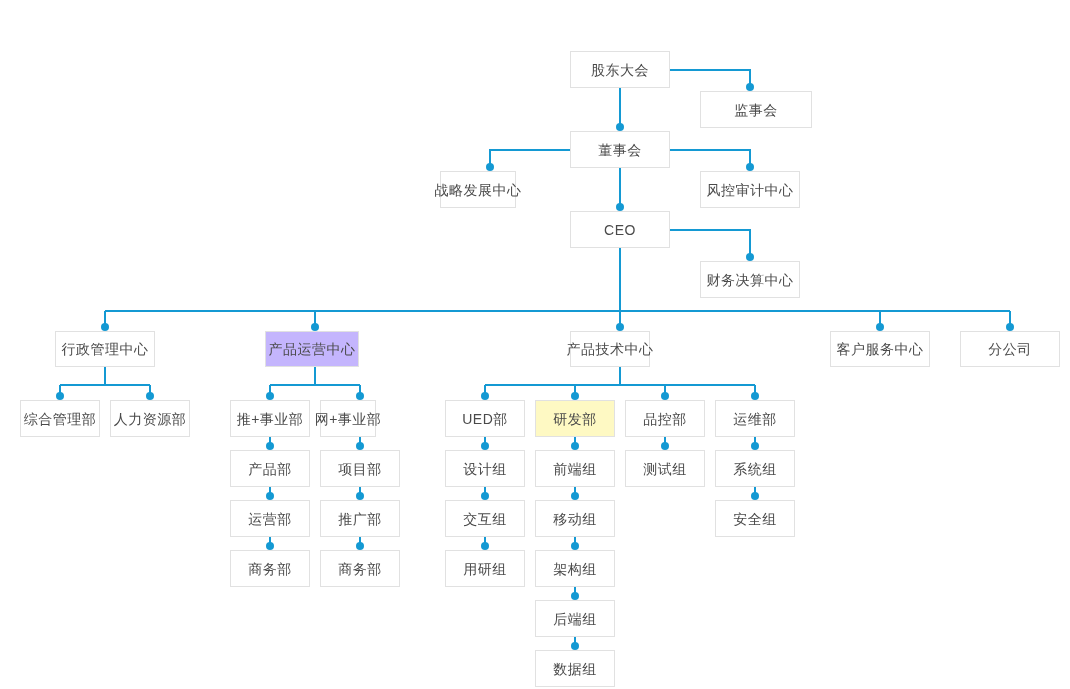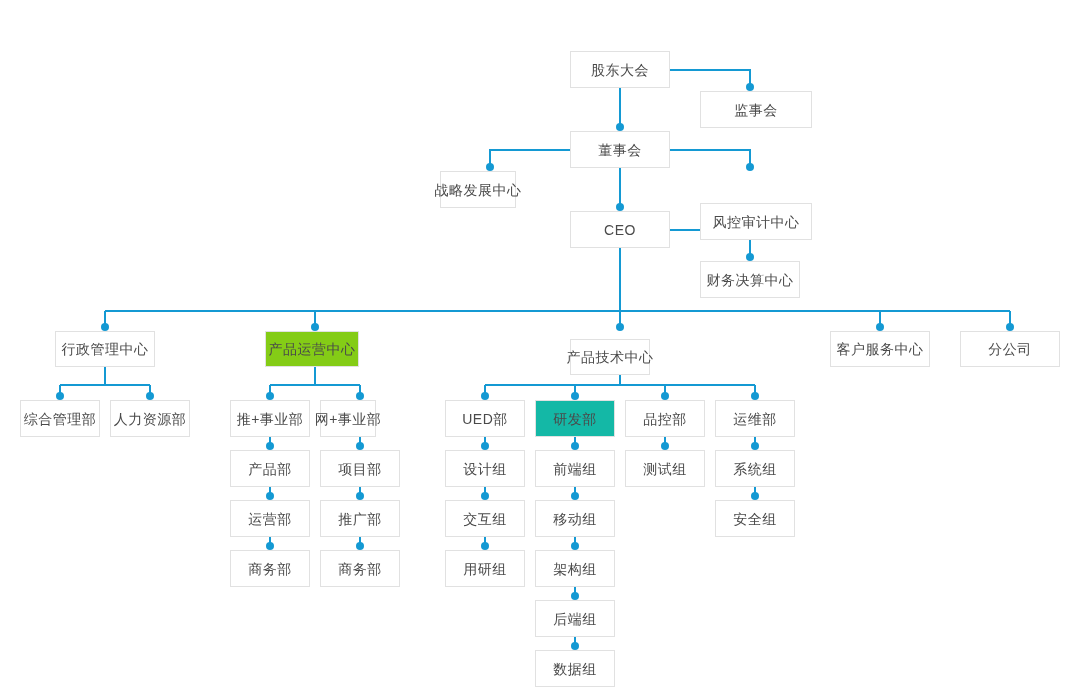--- a/index.html
+++ b/index.html
@@ -120,40 +120,40 @@
       <circle cx="665" cy="446" r="4" fill="#1499d3"></circle>
       <polyline points="755,437 755,446" fill="none" stroke="#1499d3" stroke-width="2"></polyline>
       <circle cx="755" cy="446" r="4" fill="#1499d3"></circle>
       <polyline points="755,487 755,496" fill="none" stroke="#1499d3" stroke-width="2"></polyline>
       <circle cx="755" cy="496" r="4" fill="#1499d3"></circle>
     </svg>
 <div class="org-node" style="left: 570px; top: 51px; width: 100px; height: 37px; background: rgb(255, 255, 255); border-color: rgb(225, 225, 225); color: rgb(74, 74, 74);">股东大会</div>
     <div class="org-node" style="left: 700px; top: 91px; width: 112px; height: 37px; background: rgb(255, 255, 255); border-color: rgb(225, 225, 225); color: rgb(74, 74, 74);">监事会</div>
     <div class="org-node" style="left: 570px; top: 131px; width: 100px; height: 37px; background: rgb(255, 255, 255); border-color: rgb(225, 225, 225); color: rgb(74, 74, 74);">董事会</div>
     <div class="org-node" style="left: 440px; top: 171px; width: 76px; height: 37px; background: rgb(255, 255, 255); border-color: rgb(225, 225, 225); color: rgb(74, 74, 74);">战略发展中心</div>
-    <div class="org-node" style="left: 700px; top: 171px; width: 112px; height: 37px; background: rgb(255, 255, 255); border-color: rgb(225, 225, 225); color: rgb(74, 74, 74); margin-top: 32px;">风控审计中心</div>
+    <div class="org-node" style="left: 700px; top: 171px; width: 100px; height: 37px; background: rgb(255, 255, 255); border-color: rgb(225, 225, 225); color: rgb(74, 74, 74);">风控审计中心</div>
     <div class="org-node" style="left: 570px; top: 211px; width: 100px; height: 37px; background: rgb(255, 255, 255); border-color: rgb(225, 225, 225); color: rgb(74, 74, 74);">CEO</div>
     <div class="org-node" style="left: 700px; top: 261px; width: 100px; height: 37px; background: rgb(255, 255, 255); border-color: rgb(225, 225, 225); color: rgb(74, 74, 74);">财务决算中心</div>
     <div class="org-node" style="left: 55px; top: 331px; width: 100px; height: 36px; background: rgb(255, 255, 255); border-color: rgb(225, 225, 225); color: rgb(74, 74, 74);">行政管理中心</div>
-    <div class="org-node" style="left: 265px; top: 331px; width: 94px; height: 36px; background: #84cc16; border-color: rgb(225, 225, 225); color: rgb(74, 74, 74);">产品运营中心</div>
-    <div class="org-node" style="left: 570px; top: 331px; width: 80px; height: 36px; background: rgb(255, 255, 255); border-color: rgb(225, 225, 225); color: rgb(74, 74, 74); margin-top: 8px;">产品技术中心</div>
+    <div class="org-node" style="left: 265px; top: 331px; width: 94px; height: 36px; background: #c4b5fd; border-color: rgb(225, 225, 225); color: rgb(74, 74, 74);">产品运营中心</div>
+    <div class="org-node" style="left: 570px; top: 331px; width: 80px; height: 36px; background: rgb(255, 255, 255); border-color: rgb(225, 225, 225); color: rgb(74, 74, 74);">产品技术中心</div>
     <div class="org-node" style="left: 830px; top: 331px; width: 100px; height: 36px; background: rgb(255, 255, 255); border-color: rgb(225, 225, 225); color: rgb(74, 74, 74);">客户服务中心</div>
     <div class="org-node" style="left: 960px; top: 331px; width: 100px; height: 36px; background: rgb(255, 255, 255); border-color: rgb(225, 225, 225); color: rgb(74, 74, 74);">分公司</div>
     <div class="org-node" style="left: 20px; top: 400px; width: 80px; height: 37px; background: rgb(255, 255, 255); border-color: rgb(225, 225, 225); color: rgb(74, 74, 74);">综合管理部</div>
     <div class="org-node" style="left: 110px; top: 400px; width: 80px; height: 37px; background: rgb(255, 255, 255); border-color: rgb(225, 225, 225); color: rgb(74, 74, 74);">人力资源部</div>
     <div class="org-node" style="left: 230px; top: 400px; width: 80px; height: 37px; background: rgb(255, 255, 255); border-color: rgb(225, 225, 225); color: rgb(74, 74, 74);">推+事业部</div>
     <div class="org-node" style="left: 320px; top: 400px; width: 56px; height: 37px; background: rgb(255, 255, 255); border-color: rgb(225, 225, 225); color: rgb(74, 74, 74);">网+事业部</div>
     <div class="org-node" style="left: 230px; top: 450px; width: 80px; height: 37px; background: rgb(255, 255, 255); border-color: rgb(225, 225, 225); color: rgb(74, 74, 74);">产品部</div>
     <div class="org-node" style="left: 320px; top: 450px; width: 80px; height: 37px; background: rgb(255, 255, 255); border-color: rgb(225, 225, 225); color: rgb(74, 74, 74);">项目部</div>
     <div class="org-node" style="left: 230px; top: 500px; width: 80px; height: 37px; background: rgb(255, 255, 255); border-color: rgb(225, 225, 225); color: rgb(74, 74, 74);">运营部</div>
     <div class="org-node" style="left: 320px; top: 500px; width: 80px; height: 37px; background: rgb(255, 255, 255); border-color: rgb(225, 225, 225); color: rgb(74, 74, 74);">推广部</div>
     <div class="org-node" style="left: 230px; top: 550px; width: 80px; height: 37px; background: rgb(255, 255, 255); border-color: rgb(225, 225, 225); color: rgb(74, 74, 74);">商务部</div>
     <div class="org-node" style="left: 320px; top: 550px; width: 80px; height: 37px; background: rgb(255, 255, 255); border-color: rgb(225, 225, 225); color: rgb(74, 74, 74);">商务部</div>
     <div class="org-node" style="left: 445px; top: 400px; width: 80px; height: 37px; background: rgb(255, 255, 255); border-color: rgb(225, 225, 225); color: rgb(74, 74, 74);">UED部</div>
-    <div class="org-node" style="left: 535px; top: 400px; width: 80px; height: 37px; background: #14b8a6; border-color: rgb(225, 225, 225); color: rgb(74, 74, 74);">研发部</div>
+    <div class="org-node" style="left: 535px; top: 400px; width: 80px; height: 37px; background: #fef9c3; border-color: rgb(225, 225, 225); color: rgb(74, 74, 74);">研发部</div>
     <div class="org-node" style="left: 625px; top: 400px; width: 80px; height: 37px; background: rgb(255, 255, 255); border-color: rgb(225, 225, 225); color: rgb(74, 74, 74);">品控部</div>
     <div class="org-node" style="left: 715px; top: 400px; width: 80px; height: 37px; background: rgb(255, 255, 255); border-color: rgb(225, 225, 225); color: rgb(74, 74, 74);">运维部</div>
     <div class="org-node" style="left: 445px; top: 450px; width: 80px; height: 37px; background: rgb(255, 255, 255); border-color: rgb(225, 225, 225); color: rgb(74, 74, 74);">设计组</div>
     <div class="org-node" style="left: 535px; top: 450px; width: 80px; height: 37px; background: rgb(255, 255, 255); border-color: rgb(225, 225, 225); color: rgb(74, 74, 74);">前端组</div>
     <div class="org-node" style="left: 625px; top: 450px; width: 80px; height: 37px; background: rgb(255, 255, 255); border-color: rgb(225, 225, 225); color: rgb(74, 74, 74);">测试组</div>
     <div class="org-node" style="left: 715px; top: 450px; width: 80px; height: 37px; background: rgb(255, 255, 255); border-color: rgb(225, 225, 225); color: rgb(74, 74, 74);">系统组</div>
     <div class="org-node" style="left: 445px; top: 500px; width: 80px; height: 37px; background: rgb(255, 255, 255); border-color: rgb(225, 225, 225); color: rgb(74, 74, 74);">交互组</div>
     <div class="org-node" style="left: 535px; top: 500px; width: 80px; height: 37px; background: rgb(255, 255, 255); border-color: rgb(225, 225, 225); color: rgb(74, 74, 74);">移动组</div>
     <div class="org-node" style="left: 715px; top: 500px; width: 80px; height: 37px; background: rgb(255, 255, 255); border-color: rgb(225, 225, 225); color: rgb(74, 74, 74);">安全组</div>
     <div class="org-node" style="left: 445px; top: 550px; width: 80px; height: 37px; background: rgb(255, 255, 255); border-color: rgb(225, 225, 225); color: rgb(74, 74, 74);">用研组</div>

